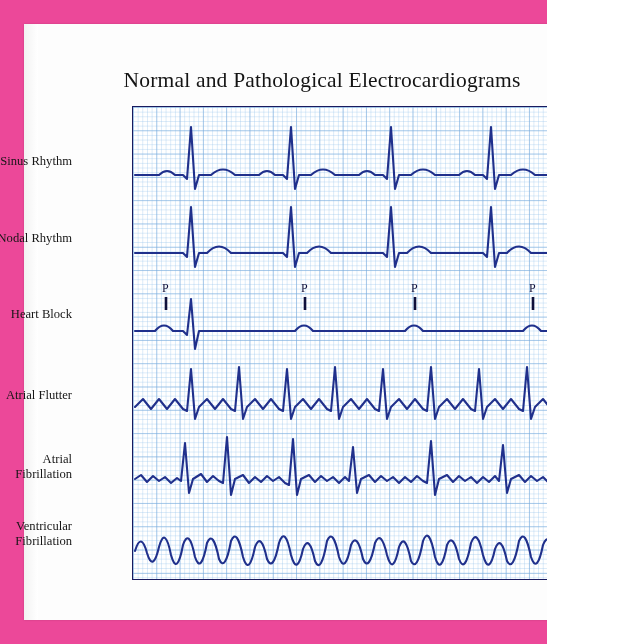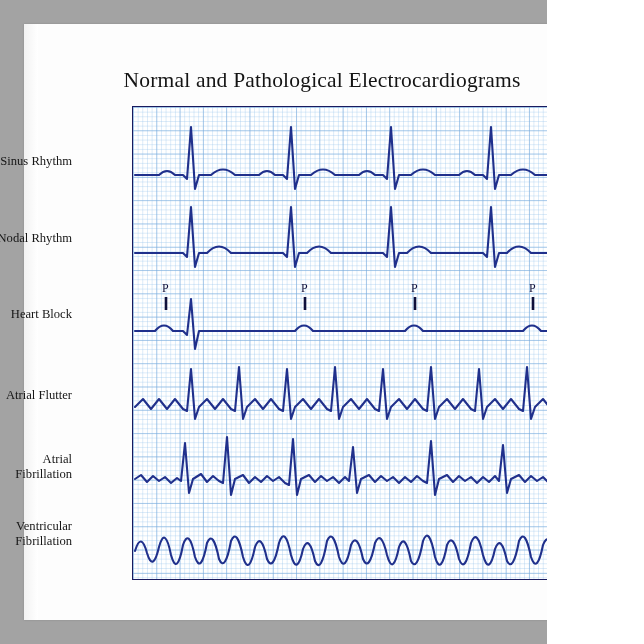--- a/index.html
+++ b/index.html
@@ -4,21 +4,21 @@
 <style>
   html, body {
     margin: 0;
     padding: 0;
     background: #ffffff;
   }
   #poster {
     position: relative;
     width: 547px;
     height: 644px;
-    background: #a3a3a3;
+    background: #ec4899;
     font-family: "Liberation Sans", sans-serif;
     overflow: hidden;
   }
   
   .paper {
     position: absolute;
     left: 24px;
     top: 24px;
     width: 596px;
     height: 596px;

